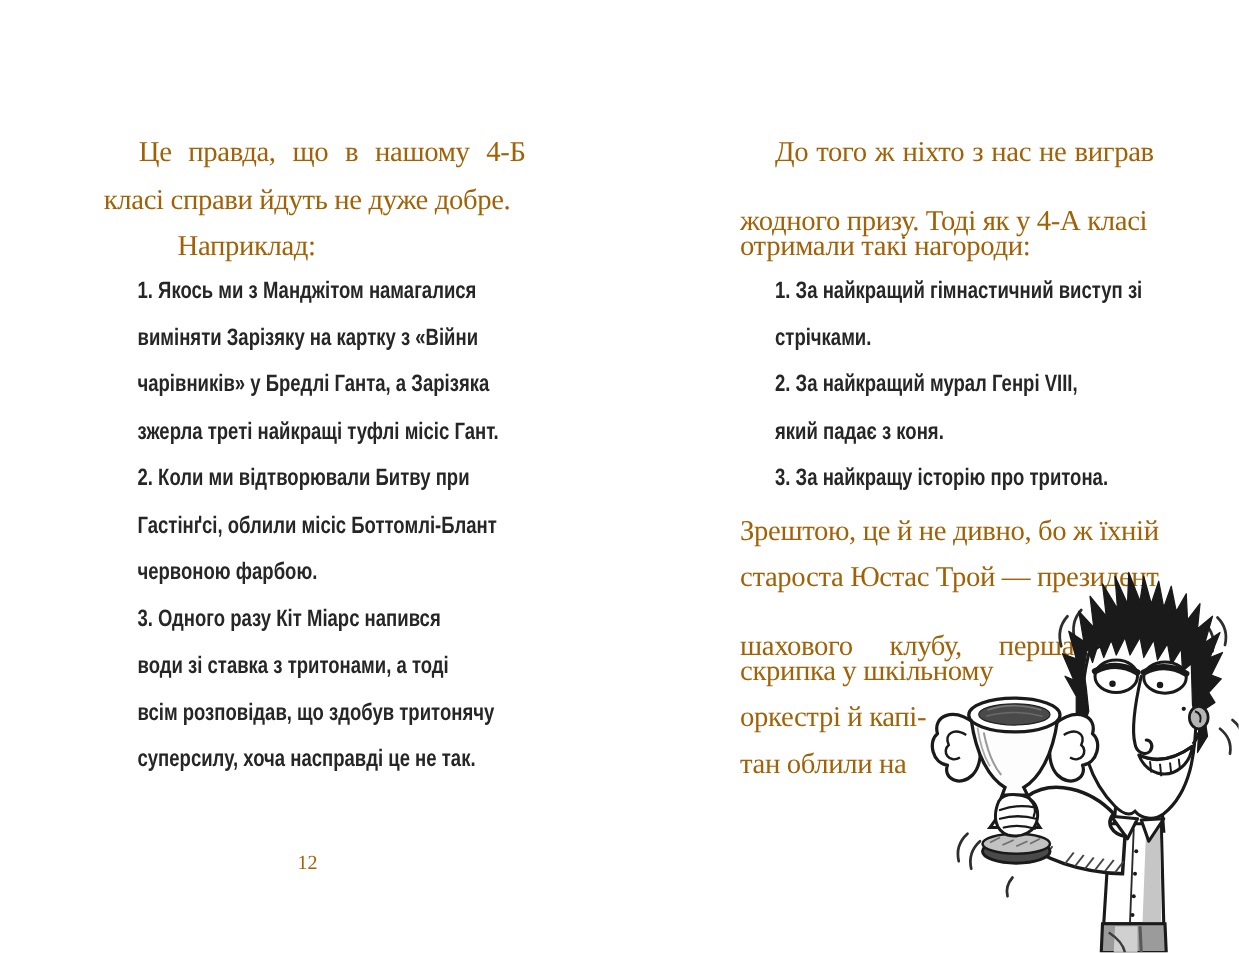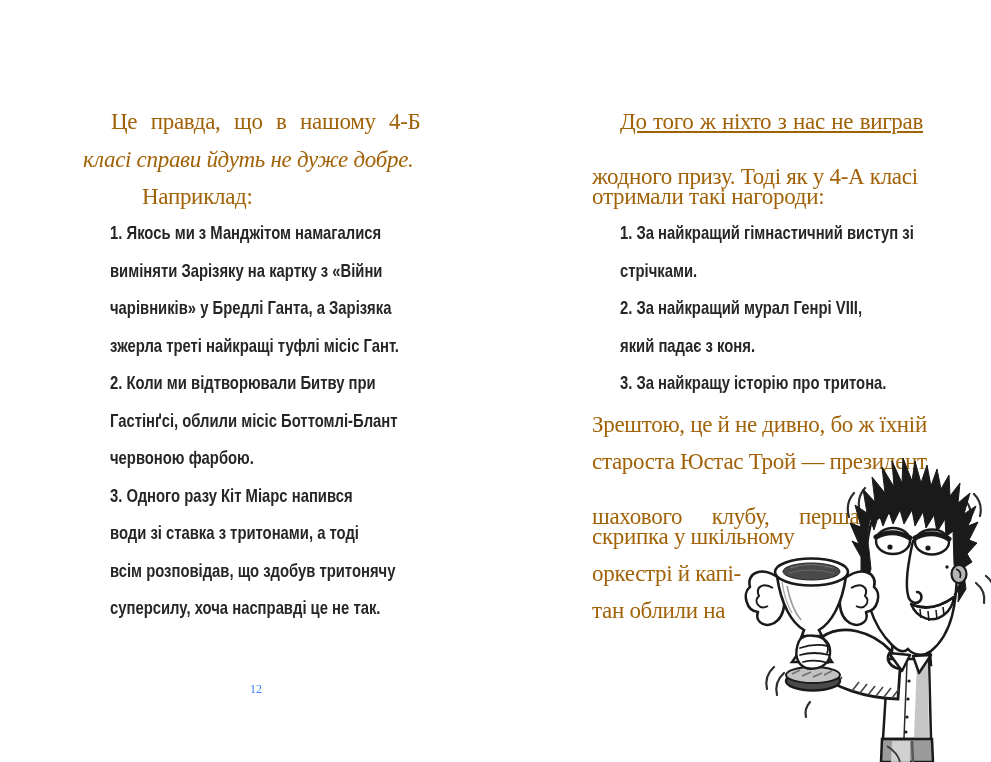--- a/index.html
+++ b/index.html
@@ -27,53 +27,52 @@
     font-size: 19px;
     color: #262626;
     transform: scaleX(0.78);
     transform-origin: 0 0;
   }
   .pagenum {
     position: absolute;
     left: 238px;
     top: 682px;
     font-family: "Liberation Serif", "DejaVu Serif", serif;
-    font-size: 12px;
-    color: #3b82f6;
-    margin-left: 12px;
+    font-size: 16px;
+    color: #a16207;
   }
   .illustration {
     position: absolute;
     left: 740px;
     top: 455px;
     width: 251px;
     height: 307px;
   }
 </style>
 </head>
 <body>
 
 <div class="spread">
 
   <div id="text-root">
       <div class="line serif" style="left: 111px; top: 109px; word-spacing: 8px;">Це правда, що в нашому 4-Б</div>
-      <div class="line serif" style="left: 83px; top: 146.5px; font-style: italic;">класі справи йдуть не дуже добре.</div>
+      <div class="line serif" style="left: 83px; top: 146.5px;">класі справи йдуть не дуже добре.</div>
       <div class="line serif" style="left: 102px; top: 184px; margin-left: 40px;">Наприклад:</div>
       <div class="line hand" style="left: 110px; top: 222px;">1. Якось ми з Манджітом намагалися</div>
       <div class="line hand" style="left: 110px; top: 259.5px;">виміняти Зарізяку на картку з «Війни</div>
       <div class="line hand" style="left: 110px; top: 297px;">чарівників» у Бредлі Ганта, а Зарізяка</div>
       <div class="line hand" style="left: 110px; top: 334.5px;">зжерла треті найкращі туфлі місіс Гант.</div>
       <div class="line hand" style="left: 110px; top: 372px;">2. Коли ми відтворювали Битву при</div>
       <div class="line hand" style="left: 110px; top: 409.5px;">Гастінґсі, облили місіс Боттомлі-Блант</div>
       <div class="line hand" style="left: 110px; top: 447px;">червоною фарбою.</div>
       <div class="line hand" style="left: 110px; top: 484.5px;">3. Одного разу Кіт Міарс напився</div>
       <div class="line hand" style="left: 110px; top: 522px;">води зі ставка з тритонами, а тоді</div>
       <div class="line hand" style="left: 110px; top: 559.5px;">всім розповідав, що здобув тритонячу</div>
       <div class="line hand" style="left: 110px; top: 597px;">суперсилу, хоча насправді це не так.</div>
-      <div class="line serif" style="left: 620px; top: 109px; word-spacing: 1px; text-decoration: underline;">До того ж ніхто з нас не виграв</div>
+      <div class="line serif" style="left: 620px; top: 109px; word-spacing: 1px;">До того ж ніхто з нас не виграв</div>
       <div class="line serif" style="left: 592px; top: 164px;">жодного призу. Тоді як у 4-А класі</div>
       <div class="line serif" style="left: 592px; top: 184px;">отримали такі нагороди:</div>
       <div class="line hand" style="left: 620px; top: 222px;">1. За найкращий гімнастичний виступ зі</div>
       <div class="line hand" style="left: 620px; top: 259.5px;">стрічками.</div>
       <div class="line hand" style="left: 620px; top: 297px;">2. За найкращий мурал Генрі VIII,</div>
       <div class="line hand" style="left: 620px; top: 334.5px;">який падає з коня.</div>
       <div class="line hand" style="left: 620px; top: 372px;">3. За найкращу історію про тритона.</div>
       <div class="line serif" style="left: 592px; top: 412px; text-align: center;">Зрештою, це й не дивно, бо ж їхній</div>
       <div class="line serif" style="left: 592px; top: 449.2px;">староста Юстас Трой — президент</div>
       <div class="line serif" style="left: 592px; top: 504px; word-spacing: 24px;">шахового клубу, перша</div>

